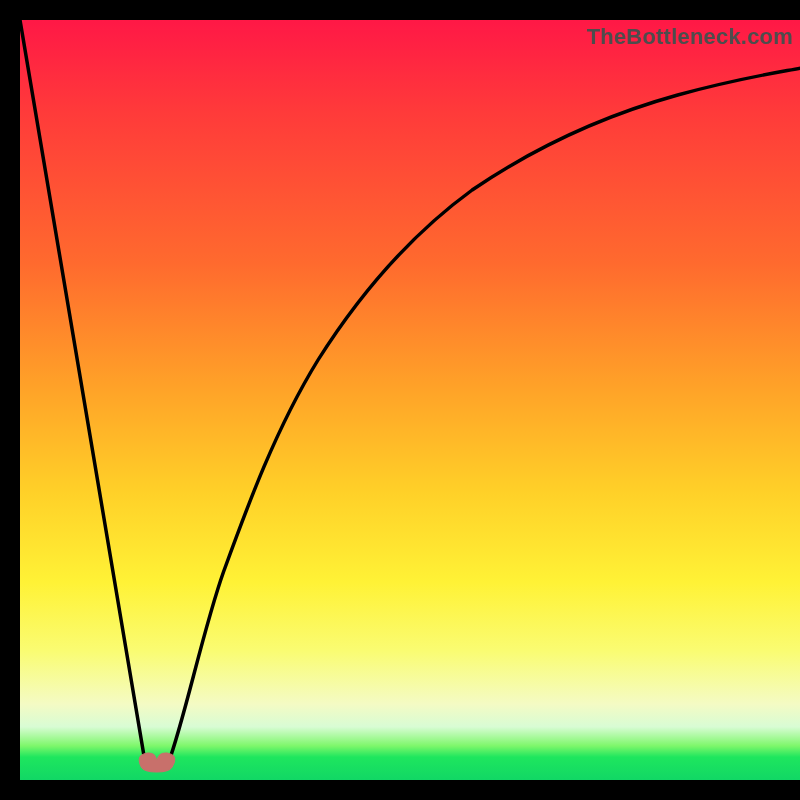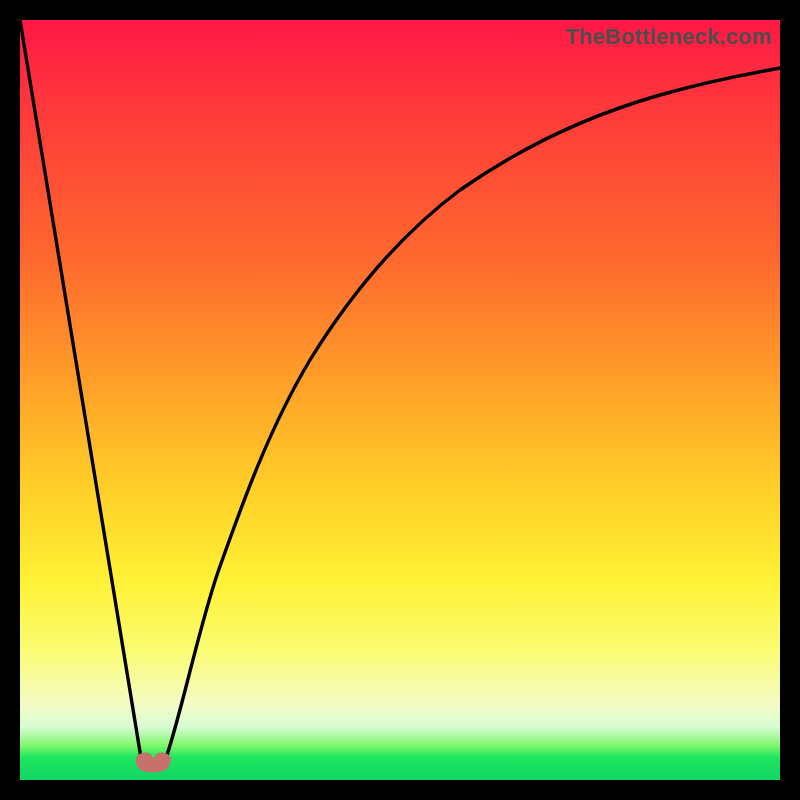--- a/index.html
+++ b/index.html
@@ -16,20 +16,21 @@
     height: 800px;
     background: #000;
   }
   .plot {
     position: absolute;
     left: 20px;
     top: 20px;
     width: 760px;
     height: 760px;
     overflow: hidden;
+    padding-left: 21px;
   }
   .gradient {
     position: absolute;
     left: 0;
     top: 0;
     width: 100%;
     height: 100%;
     
     background: linear-gradient(
       to bottom,

